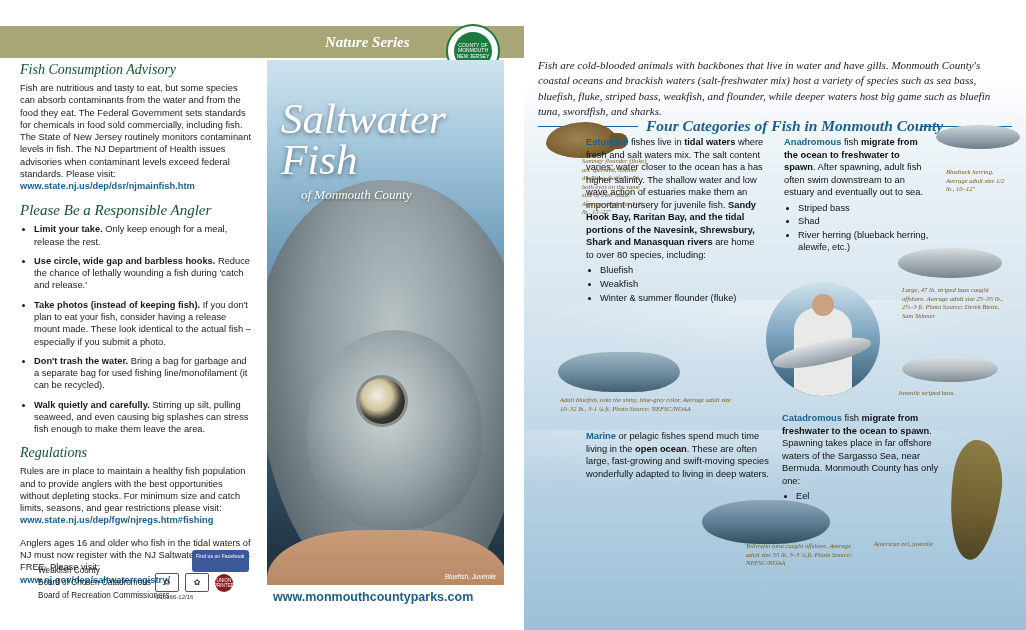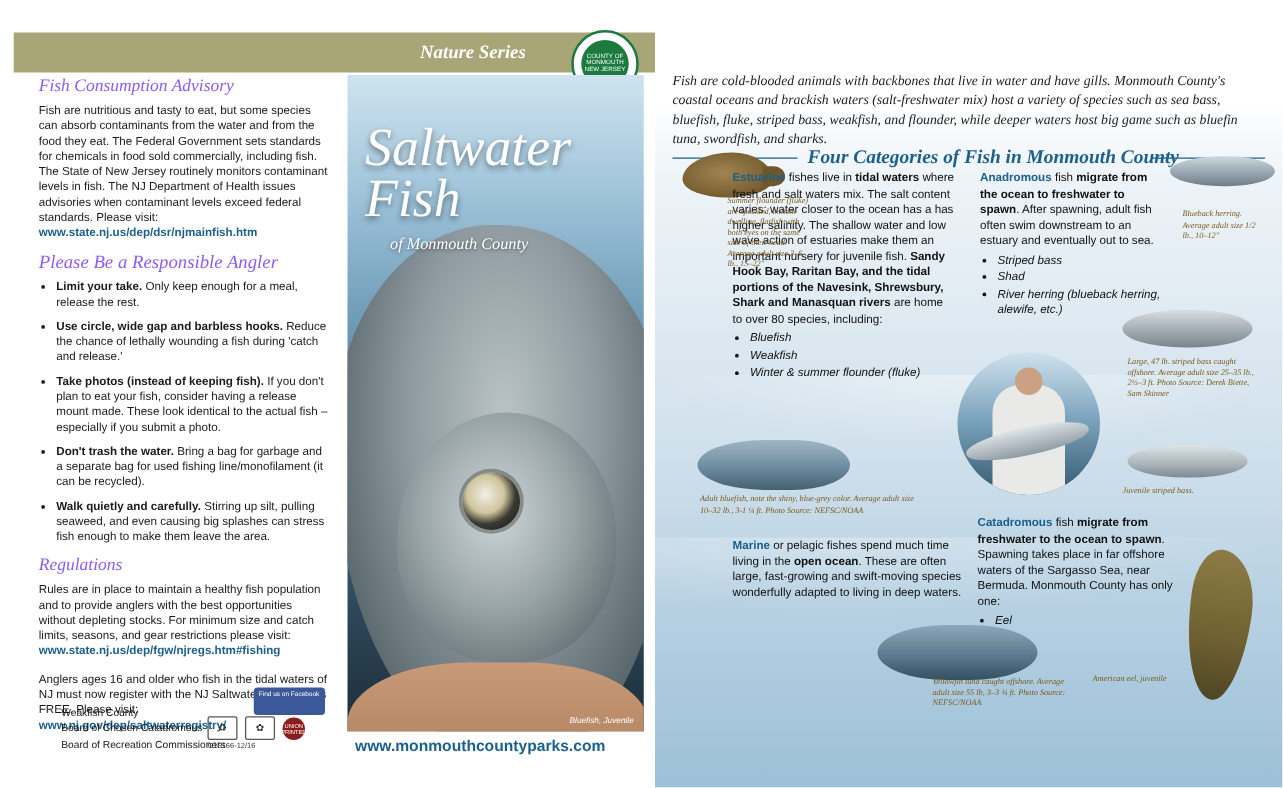--- a/index.html
+++ b/index.html
@@ -1,27 +1,27 @@
 <!DOCTYPE html>
 <html><head>
 <meta charset="utf-8">
 <style>
   html,body{margin:0;padding:0;}
   body{width:1026px;height:630px;background:#ffffff;font-family:"Liberation Sans",sans-serif;overflow:hidden;}
   .page{position:relative;width:1026px;height:630px;}
 
   
-  .left-panel{position:absolute;left:11px;top:0;width:572px;height:630px;background:#ffffff;}
+  .left-panel{position:absolute;left:0;top:0;width:572px;height:630px;background:#ffffff;}
   .band{position:absolute;left:0;top:26px;width:524px;height:32px;background:#a8a577;}
   .nature-series{position:absolute;left:325px;top:34px;font-family:"Liberation Serif",serif;font-style:italic;font-weight:bold;font-size:15px;color:#ffffff;}
   .seal{position:absolute;left:446px;top:24px;width:50px;height:50px;border-radius:50%;background:#ffffff;border:2px solid #1c7a3e;display:flex;align-items:center;justify-content:center;}
   .seal-inner{width:38px;height:38px;border-radius:50%;background:#1c7a3e;color:#ffffff;font-size:5px;line-height:1.1;text-align:center;display:flex;align-items:center;justify-content:center;padding:2px;box-sizing:border-box;}
 
   .col-text{position:absolute;left:20px;top:62px;width:232px;}
-  .h-ser{font-family:"Liberation Serif",serif;font-style:italic;font-size:14px;color:#8b5cf6;margin:0 0 4px 0;}
+  .h-ser{font-family:"Liberation Serif",serif;font-style:italic;font-size:14px;color:#14532d;margin:0 0 4px 0;}
   .h-ser.big{font-size:15px;}
   .body-txt{font-size:9.3px;line-height:1.32;color:#1a1a1a;margin:0 0 10px 0;}
   .blue{color:#1b5f8c;font-weight:bold;}
   ul.bullets{margin:0 0 10px 14px;padding:0;}
   ul.bullets li{font-size:9.3px;line-height:1.32;color:#1a1a1a;margin-bottom:7px;}
   ul.bullets li b{font-weight:bold;}
 
   .footer-org{position:absolute;left:38px;top:565px;font-size:8.2px;line-height:1.5;color:#1a1a1a;}
   .fb-badge{position:absolute;left:192px;top:550px;width:57px;height:22px;background:#3b5998;color:#ffffff;border-radius:3px;font-size:5.2px;line-height:1.25;padding:3px 4px;box-sizing:border-box;}
   .logos{position:absolute;left:155px;top:573px;display:flex;gap:6px;align-items:center;}
@@ -50,21 +50,21 @@
   .w2{top:430px;background:radial-gradient(ellipse at 30% 0%,rgba(255,255,255,.6),rgba(255,255,255,0) 70%);}
   .intro{position:absolute;left:14px;top:58px;width:474px;font-family:"Liberation Serif",serif;font-style:italic;font-size:11px;line-height:1.4;color:#1a1a1a;}
   .four-cat{position:absolute;left:122px;top:117px;font-family:"Liberation Serif",serif;font-style:italic;font-weight:bold;font-size:15.5px;color:#1b5f8c;}
   .four-rule{position:absolute;left:14px;top:126px;width:100px;height:1px;background:#1b5f8c;}
   .four-rule2{position:absolute;left:398px;top:126px;width:90px;height:1px;background:#1b5f8c;}
 
   .sec{position:absolute;font-size:9.3px;line-height:1.35;color:#111;}
   .sec b{font-weight:bold;}
   .sec .hdr{color:#1b5f8c;font-weight:bold;}
   .sec ul{margin:3px 0 0 14px;padding:0;}
-  .sec li{margin-bottom:1px;font-style:italic;}
+  .sec li{margin-bottom:1px;}
 
   .estuarine{left:586px;top:136px;width:178px;position:absolute;}
   .anadromous{left:784px;top:136px;width:148px;position:absolute;}
   .marine{left:586px;top:430px;width:190px;position:absolute;}
   .catadromous{left:782px;top:412px;width:176px;position:absolute;}
 
   .cap{position:absolute;font-family:"Liberation Serif",serif;font-style:italic;font-size:6.6px;line-height:1.3;color:#7a5a1e;}
   .cap-flounder{left:582px;top:157px;width:66px;}
   .cap-blueback{left:946px;top:168px;width:66px;}
   .cap-striped{left:902px;top:286px;width:104px;}

